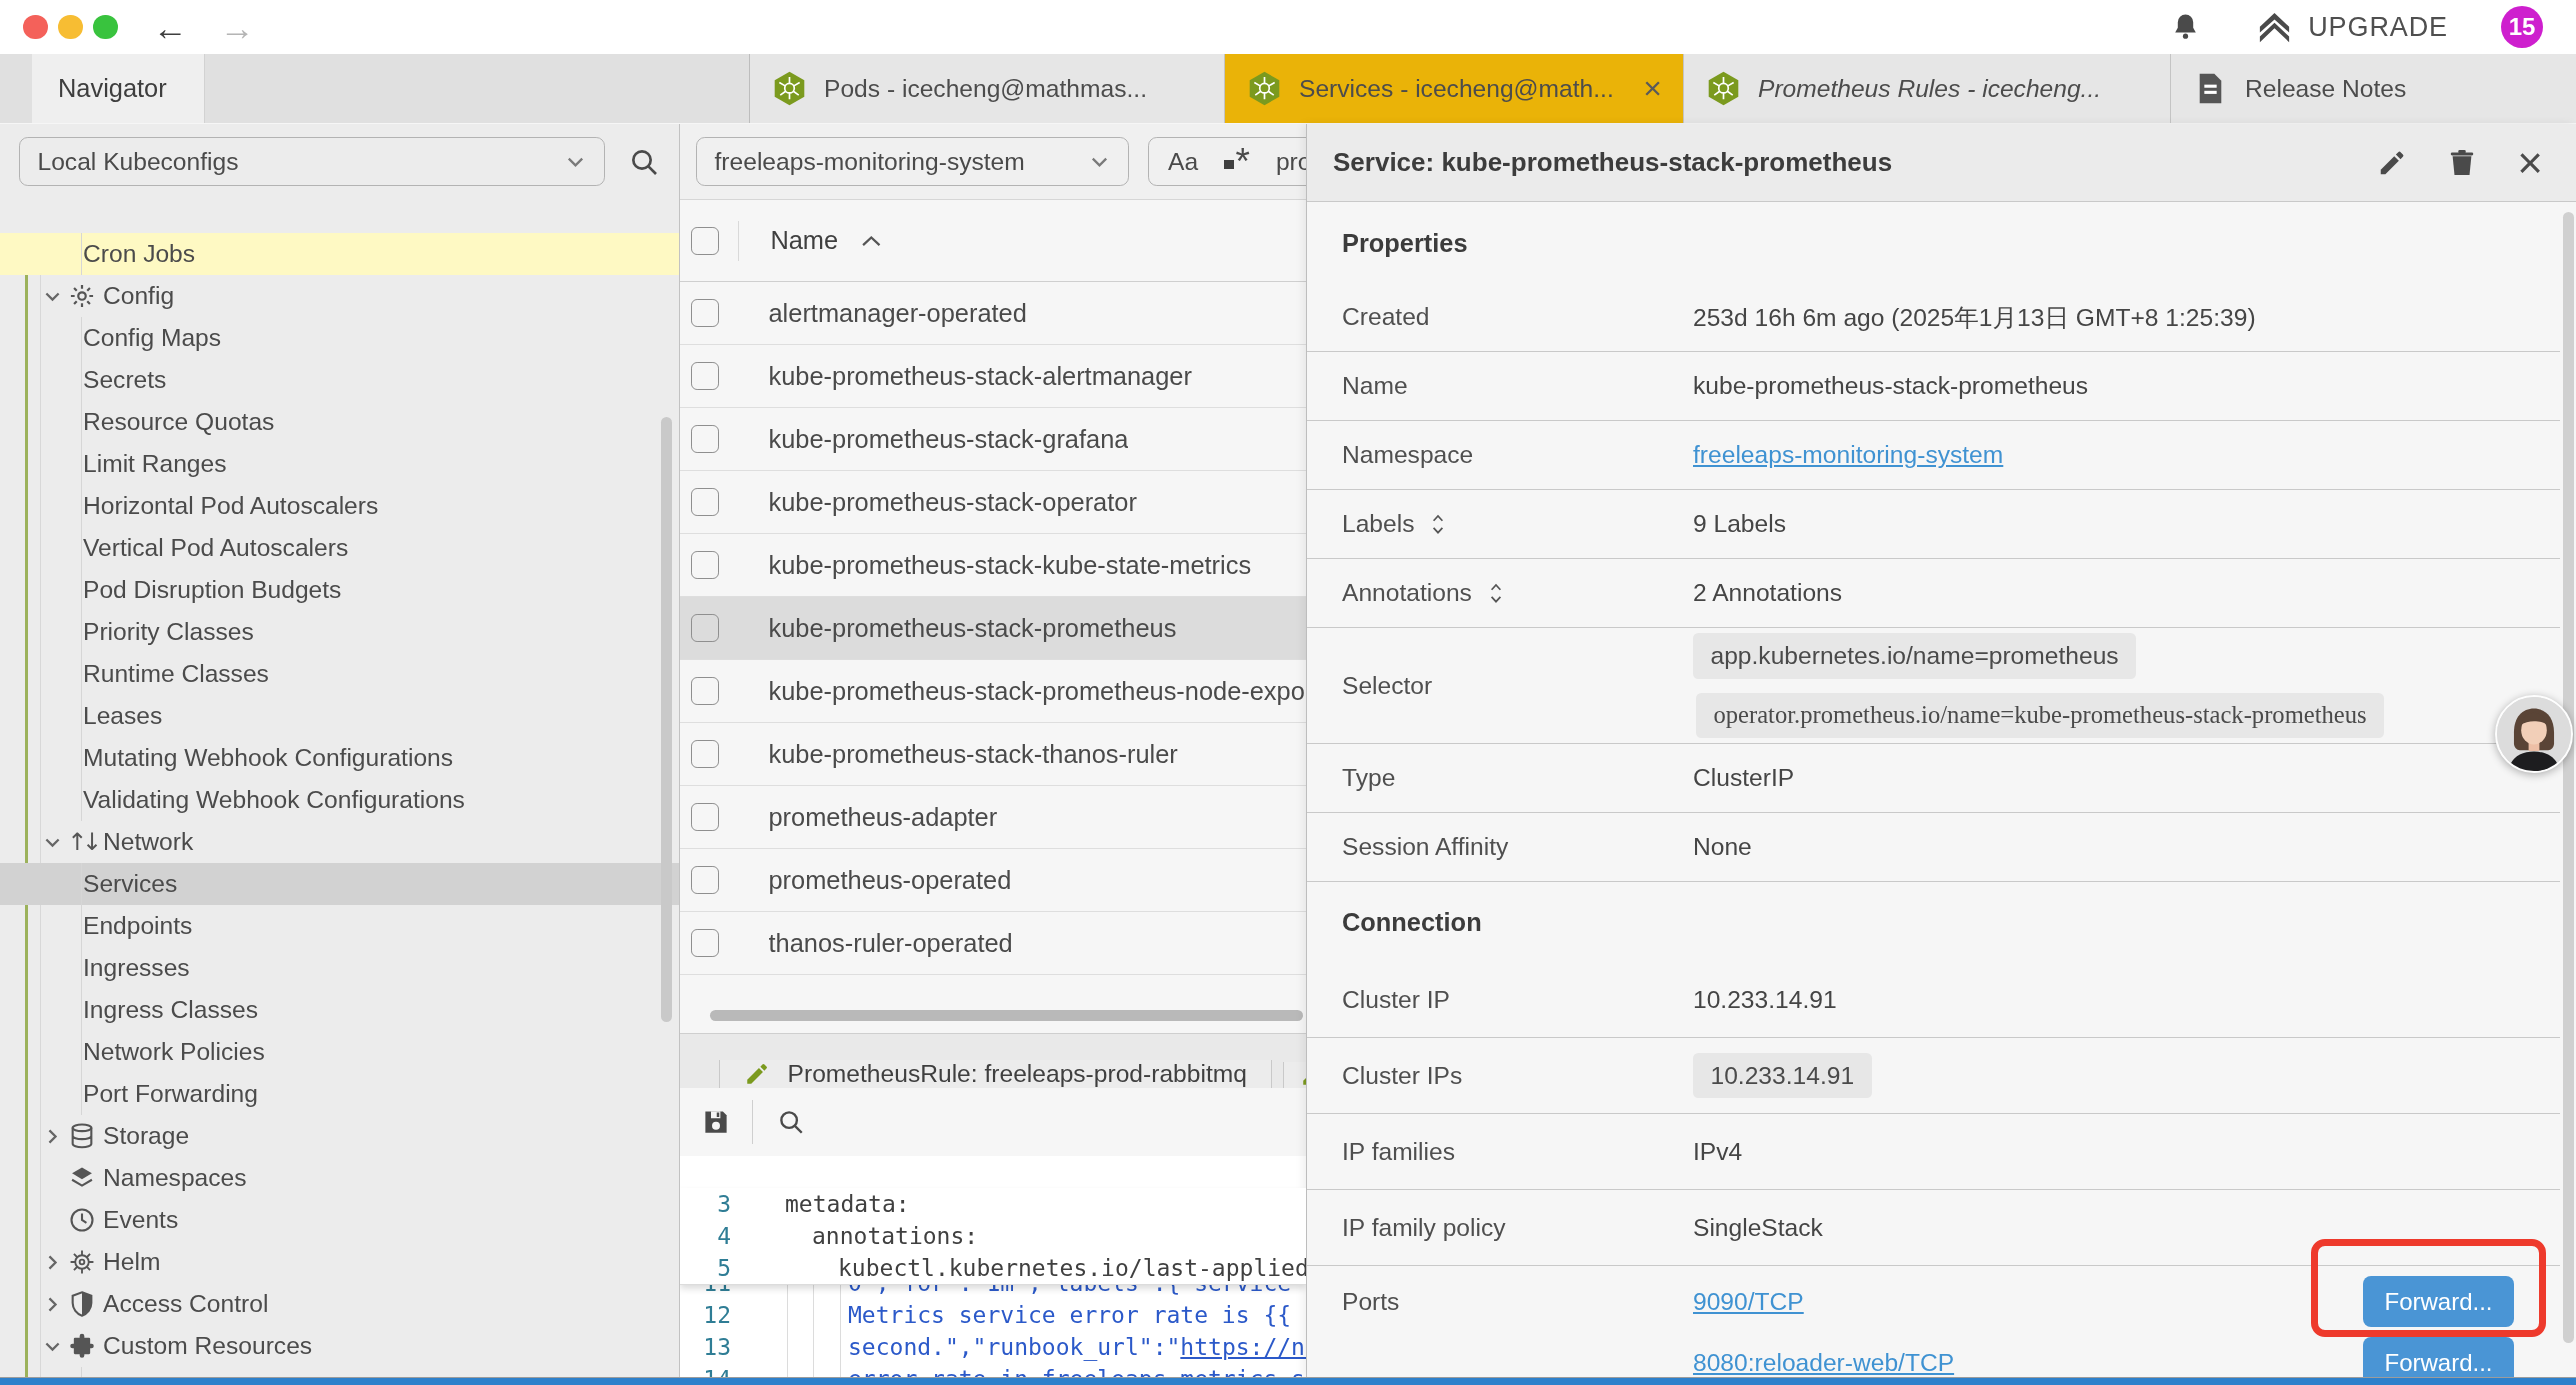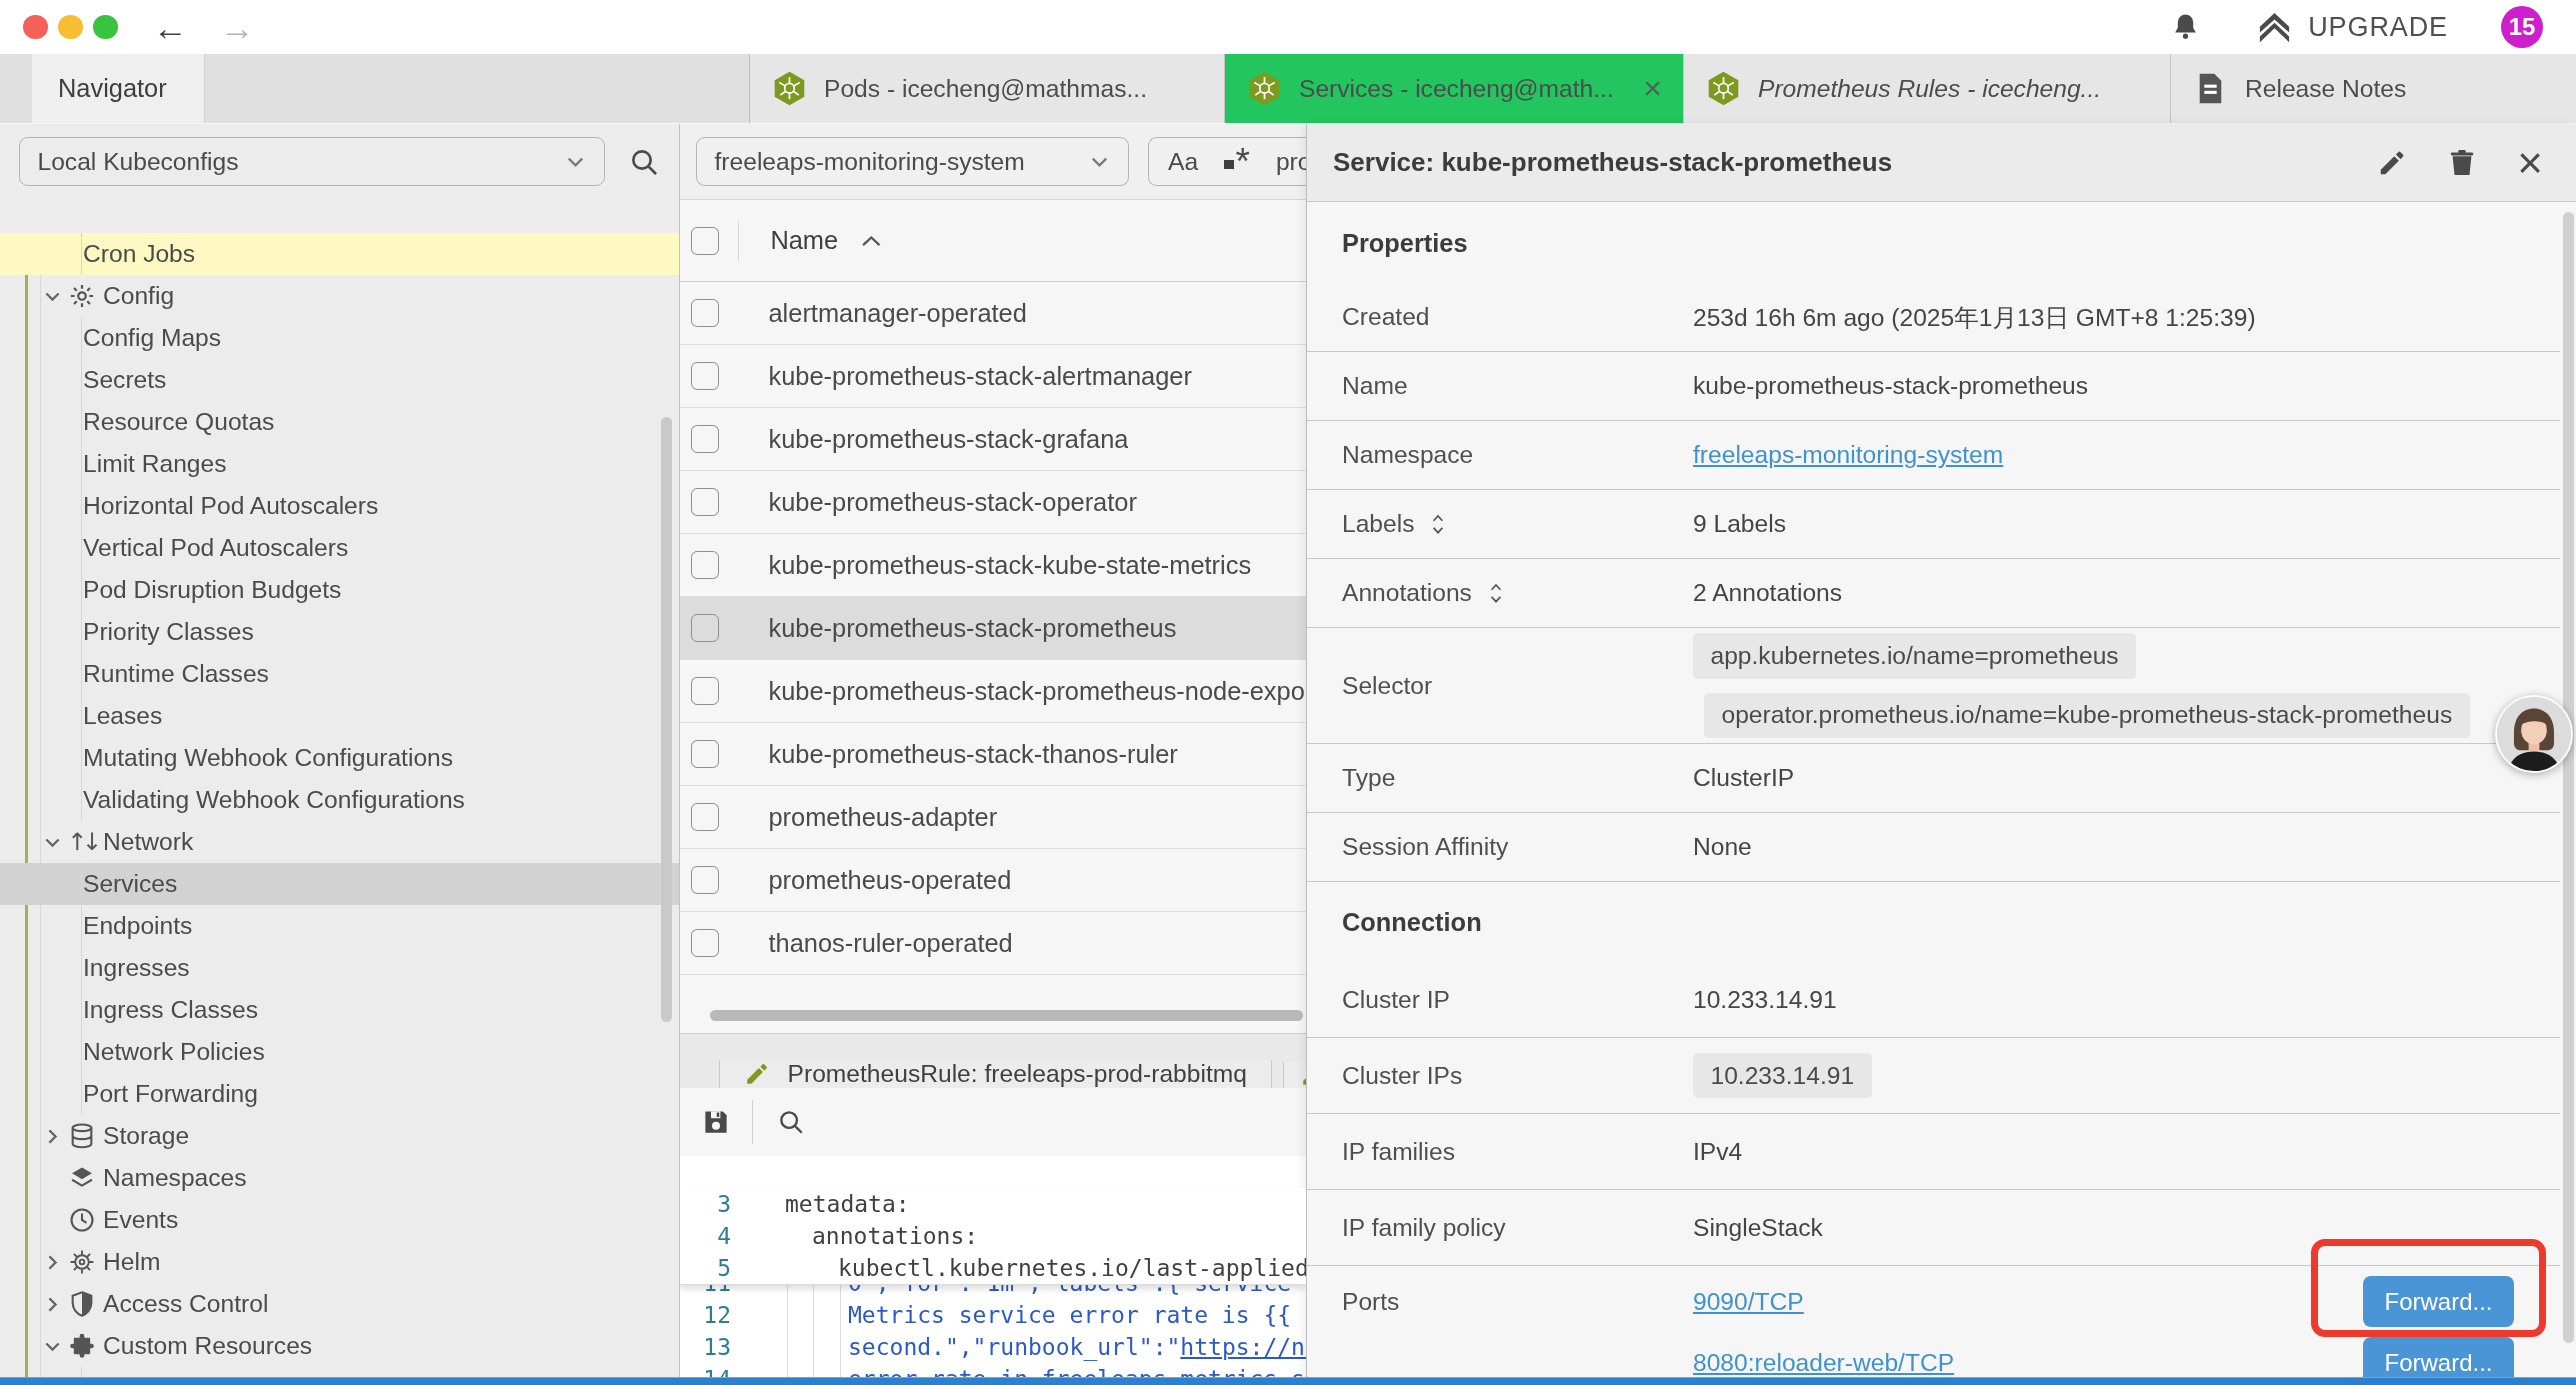--- a/index.html
+++ b/index.html
@@ -16,21 +16,21 @@
   .bellwrap{width:33px;height:33px;margin-right:53px;}
   .upg{display:flex;align-items:center;gap:14px;color:#4f4f4f;font-size:27px;margin-right:53px;letter-spacing:0.9px;}
   .upg .upgicon{width:39px;height:39px;}
   .badge{width:42px;height:42px;border-radius:50%;background:var(--badge,#ce1fce);color:#fff;font-size:24px;font-weight:bold;display:flex;align-items:center;justify-content:center;}
   svg{display:block;width:100%;height:100%;}
   
   .tabstrip{position:absolute;top:54px;left:0;right:0;height:69px;background:#e0e0e0;display:flex;align-items:stretch;}
   .navtab{width:146px;background:#efefef;display:flex;align-items:center;padding-left:26px;font-size:25.4px;color:#3e3e3e;border-right:0.9px solid #d2d2d2;flex:none;margin-left:32px;}
   .strip-gap{width:544px;border-right:0.9px solid #bdbdbd;flex:none;}
   .tab{display:flex;align-items:center;gap:16px;padding:0 21px;border-right:0.9px solid #c4c4c4;background:#e6e6e6;font-size:24.6px;color:#4c4c4c;overflow:hidden;flex:none;}
-  .tab.active{background:#22c55e;}
+  .tab.active{background:#eab308;}
   .tab.italic .tablabel{font-style:italic;}
   .tabicon{width:37px;height:37px;flex:none;}
   .tablabel{white-space:nowrap;}
   .tabclose{margin-left:auto;font-size:32px;color:#5a5a5a;padding-left:10.5px;}
   
   .sidebar{position:absolute;top:124px;left:0;width:679px;bottom:7px;background:#ececec;border-right:1.8px solid #c2c2c2;overflow:hidden;}
   .side-search{height:75px;display:flex;align-items:center;padding:0 19px;}
   .selectbox{height:47px;border:1.8px solid #b3b3b3;border-radius:8.8px;display:flex;align-items:center;padding:0 17.5px;font-size:24.6px;color:#4a4a4a;background:transparent;}
   .selectbox .chev{margin-left:auto;width:23px;height:23px;}
   .side-search .selectbox{flex:1;}
@@ -97,21 +97,21 @@
   .sheading{height:80px;display:flex;align-items:center;padding-left:35px;font-size:25.4px;font-weight:bold;color:#3c3c3c;}
   .prow{display:flex;align-items:center;border-bottom:0.9px solid #c9c9c9;min-height:68px;padding-left:35px;}
   .sec-connection .prow{min-height:75px;}
   .plabel{width:351px;display:flex;align-items:center;gap:16px;font-size:24.6px;color:#4f4f4f;flex:none;}
   .sorticon{width:16px;height:24.6px;}
   .pvalue{font-size:24.6px;color:#454545;}
   .link{color:var(--link,#3f92d2);text-decoration:underline;}
   .chip{background:#e7e7e7;border-radius:5.3px;padding:8.8px 17.5px;font-size:24.6px;color:#4a4a4a;display:inline-block;width:max-content;}
   .prow.selector{height:115px;}
   .chips{display:flex;flex-direction:column;gap:14px;padding:10.5px 0;}
-  .chips .chip:nth-child(2){margin-left:11px;}
+  .chips .chip:nth-child(2){margin-left:3px;font-family:Liberation Serif, serif;}
   .prow.ports{height:130px;border-bottom:none;flex-direction:column;align-items:stretch;padding:5.3px 0 0 0;}
   .portline{display:flex;align-items:center;height:61px;padding-left:35px;position:relative;}
   .fwdbtn{margin-left:auto;margin-right:46px;width:151px;height:51px;background:var(--accent,#4a95d5);border-radius:8px;color:#fff;font-size:24px;display:flex;align-items:center;justify-content:center;}
   .annotation{position:absolute;right:14px;top:-32px;width:221px;height:84px;border:7px solid var(--alert,#ee3a2c);border-radius:14px;z-index:5;pointer-events:none;}
   .pscroll{position:absolute;right:1.8px;top:88px;width:11.4px;height:1131px;background:#d0d0d0;border-radius:6.1px;}
   .avatar{position:absolute;right:3.5px;top:571px;width:74px;height:74px;border-radius:50%;border:2.6px solid #fdfdfd;box-shadow:0 1.8px 8.8px rgba(0,0,0,.3);z-index:6;overflow:hidden;background:#dcdcdc;}
   .bottombar{position:absolute;left:0;right:0;bottom:0;height:7px;background:var(--bottom,#2e80cb);border-top:1.8px solid #9c9c9c;}
 </style>
 </head>
 <body>

